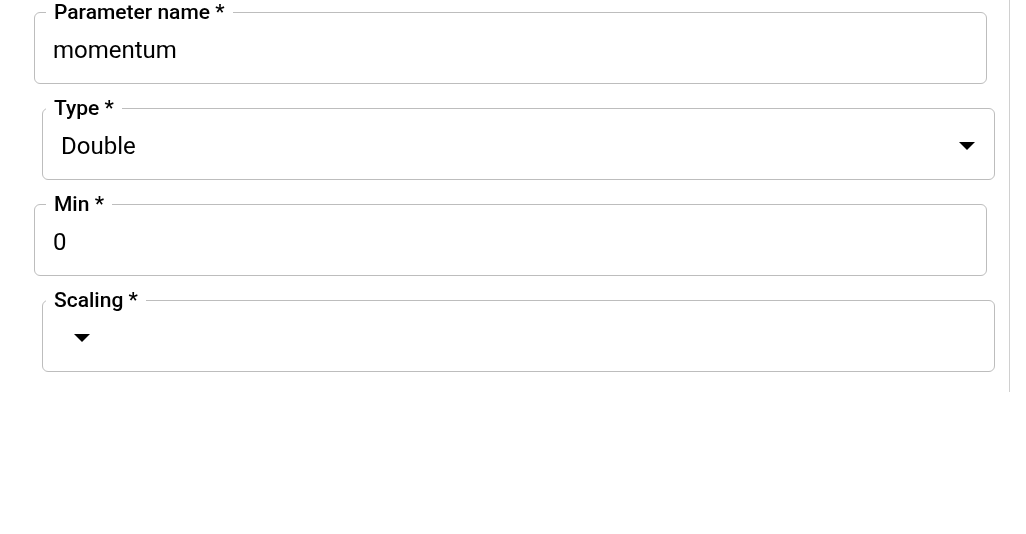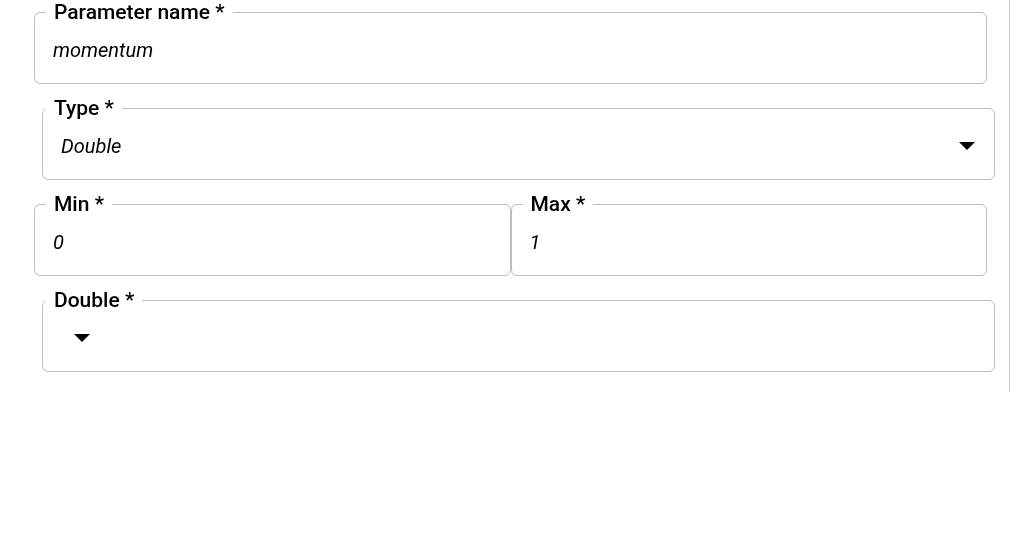--- a/index.html
+++ b/index.html
@@ -63,23 +63,22 @@
       justify-content: space-between;
       cursor: text;
       min-height: 72px;
     }
     .field-box.select {
       cursor: pointer;
       margin-left: 8px;
     }
     .field-value {
       flex: 1;
-      font-size: 20px;
+      font-size: 24px;
       color: #000;
-      font-style: italic;
     }
     .chevron {
       flex: 0 0 auto;
       margin-left: 12px;
       display: flex;
       align-items: center;
     }
   </style>
 </head>
 <body>
@@ -105,30 +104,24 @@
     </div>
   </div>
 
   <div class="row">
     <div class="field-wrapper">
       <label class="field-label">Min *</label>
       <div class="field-box">
         <span class="field-value">0</span>
       </div>
     </div>
-    <div class="field-wrapper">
-      <label class="field-label">Max *</label>
-      <div class="field-box">
-        <span class="field-value">1</span>
-      </div>
-    </div>
   </div>
 
   <div class="field-wrapper">
-    <label class="field-label">Double *</label>
+    <label class="field-label">Scaling *</label>
     <div class="field-box select">
       <span class="chevron">
         <svg width="18" height="12" viewBox="0 0 18 12">
             <path d="M1 2 L9 10 L17 2 Z" fill="#000"></path>
           </svg>
       </span>
     </div>
   </div>
 
 </div>

